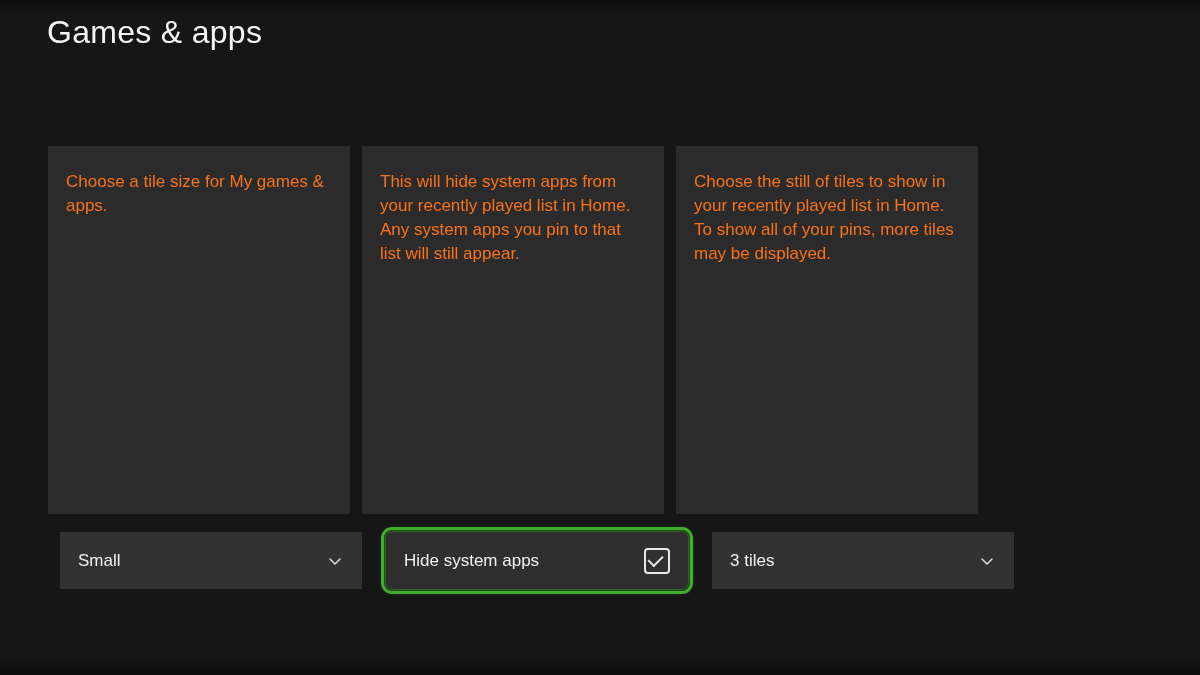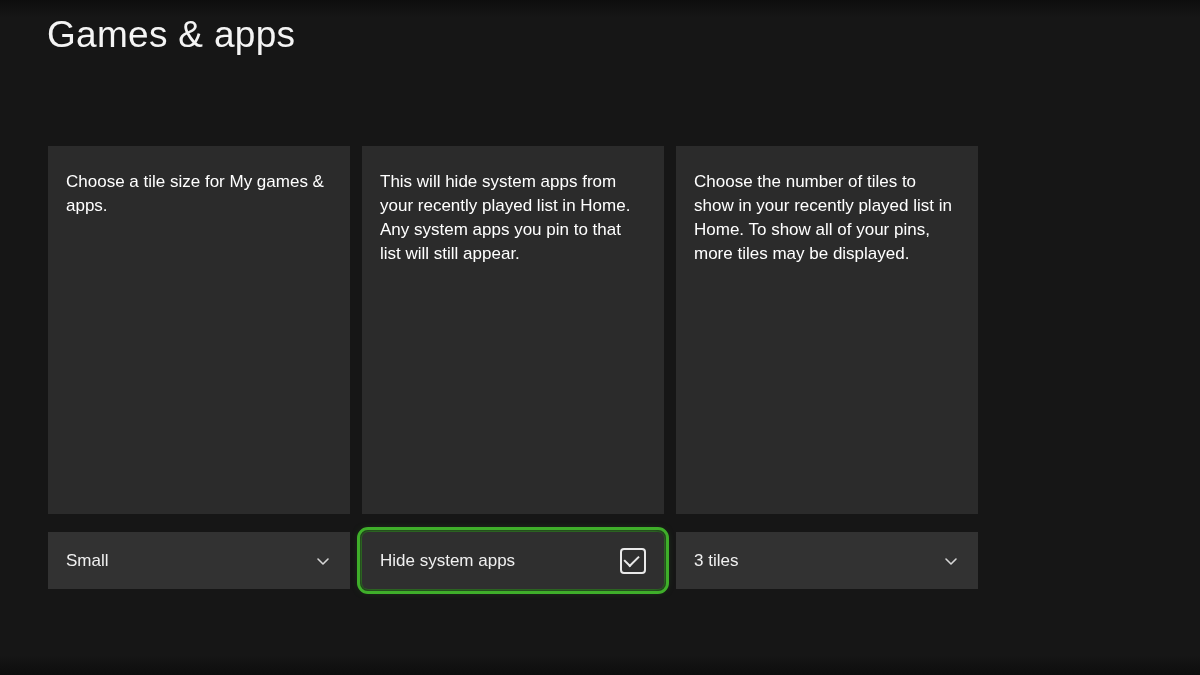--- a/index.html
+++ b/index.html
@@ -14,38 +14,38 @@
   .screen {
     position: relative;
     width: 1200px;
     height: 675px;
     background: linear-gradient(to bottom, #0d0d0d 0px, #161616 18px, #161616 655px, #0d0d0d 675px);
   }
   .page-title {
     position: absolute;
     left: 47px;
     top: 14px;
-    font-size: 37px;
+    font-size: 32px;
     font-weight: 400;
     letter-spacing: 0.3px;
     color: #f4f4f4;
   }
   .columns {
     position: absolute;
     left: 48px;
     top: 146px;
     display: flex;
     gap: 12px;
   }
   .desc-card {
     width: 266px;
     height: 320px;
     padding: 24px 18px 24px 18px;
     background: #2b2b2b;
-    color: #ffffff;
+    color: #f97316;
     font-size: 17px;
     line-height: 1.42;
   }
   .controls-row {
     position: absolute;
     left: 48px;
     top: 532px;
     display: flex;
     gap: 12px;
   }
@@ -54,20 +54,21 @@
     width: 302px;
     height: 57px;
     background: #323232;
     display: flex;
     align-items: center;
     justify-content: space-between;
     padding: 0 18px;
     color: #f0f0f0;
     font-size: 17px;
     cursor: pointer;
+    margin-left: 12px;
   }
   .control .label {
     color: #f0f0f0;
   }
   .control.focused {
     background: #2f2f2f;
     outline: 3px solid #3fae2a;
     outline-offset: 2px;
     border-radius: 6px;
     box-shadow: 0 0 10px rgba(70, 190, 50, 0.55), 0 0 4px rgba(70, 190, 50, 0.7);
@@ -108,21 +109,21 @@
   <div class="page-title">Games &amp; apps</div>
 
   <div class="columns">
     <div class="desc-card">
       <span>Choose a tile size for My games &amp; apps.</span>
     </div>
     <div class="desc-card">
       <span>This will hide system apps from your recently played list in Home. Any system apps you pin to that list will still appear.</span>
     </div>
     <div class="desc-card">
-      <span>Choose the number of tiles to show in your recently played list in Home. To show all of your pins, more tiles may be displayed.</span>
+      <span>Choose the still of tiles to show in your recently played list in Home. To show all of your pins, more tiles may be displayed.</span>
     </div>
   </div>
 
   <div class="controls-row">
 
     <div class="control">
       <span class="label">Small</span>
       <span class="chevron-icon">
         <svg width="16" height="16" viewBox="0 0 16 16">
           <polyline points="3,6 8,11 13,6" fill="none" stroke="#d6d6d6" stroke-width="1.6" stroke-linecap="round" stroke-linejoin="round"></polyline>

